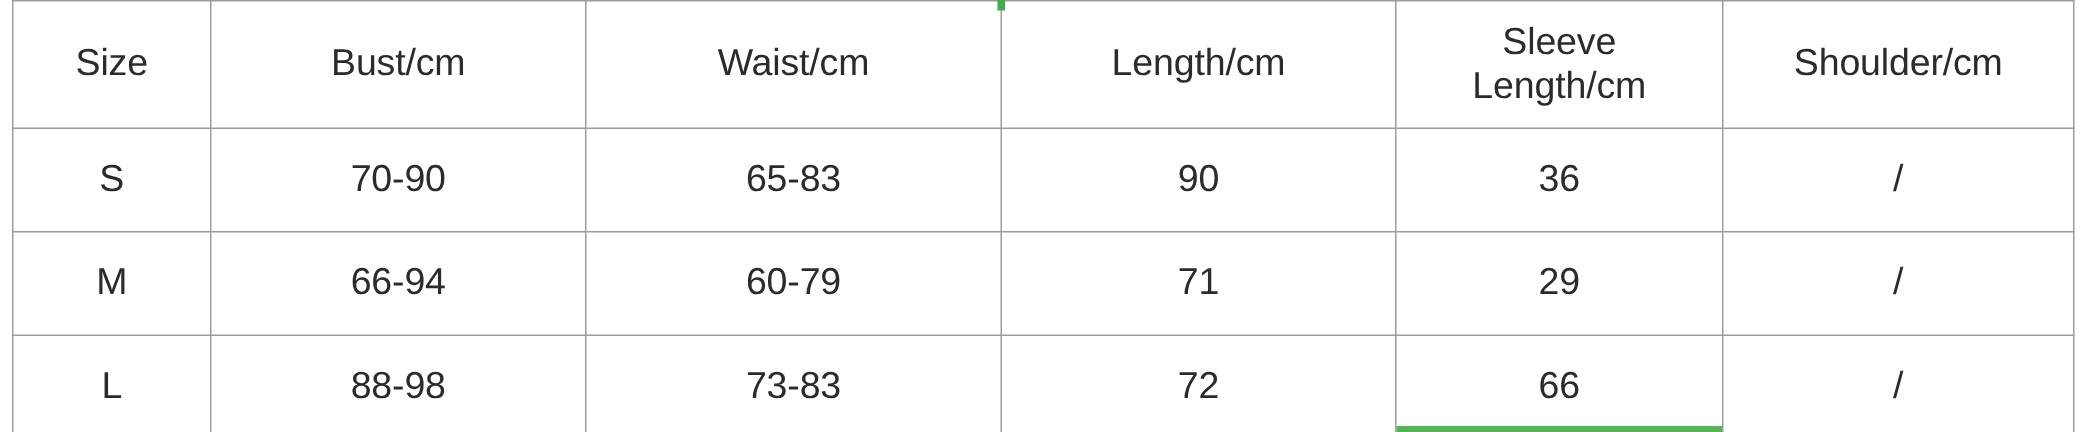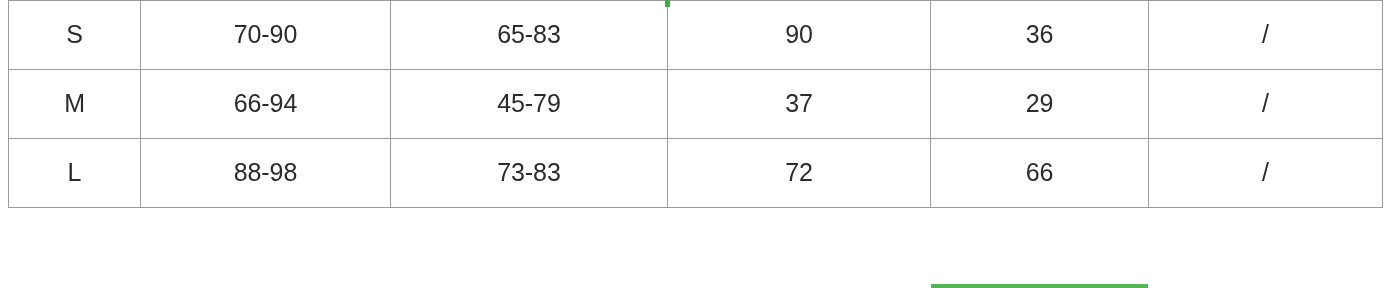--- a/index.html
+++ b/index.html
@@ -89,35 +89,56 @@
   <table class="size-chart">
     <colgroup>
       <col class="c-size">
         <col class="c-bust">
         <col class="c-waist">
       <col class="c-length">
         <col class="c-sleeve">
         <col class="c-shoulder">
     </colgroup>
     <tbody>
+      <tr class="header-row">
+        <td>
+          <span class="hdr-line">Size</span>
+        </td>
+        <td>
+          <span class="hdr-line">Bust/cm</span>
+        </td>
+        <td>
+          <span class="hdr-line">Waist/cm</span>
+        </td>
+        <td>
+          <span class="hdr-line">Length/cm</span>
+        </td>
+        <td>
+          <span class="hdr-line">Sleeve</span>
+          <span class="hdr-line">Length/cm</span>
+        </td>
+        <td>
+          <span class="hdr-line">Shoulder/cm</span>
+        </td>
+      </tr>
 
       <tr class="data-row">
         <td>S</td>
         <td>70-90</td>
         <td>65-83</td>
         <td>90</td>
         <td>36</td>
         <td>/</td>
       </tr>
 
       <tr class="data-row">
         <td>M</td>
         <td>66-94</td>
-        <td>45-79</td>
-        <td>37</td>
+        <td>60-79</td>
+        <td>71</td>
         <td>29</td>
         <td>/</td>
       </tr>
 
       <tr class="data-row">
         <td>L</td>
         <td>88-98</td>
         <td>73-83</td>
         <td>72</td>
         <td>66</td>

